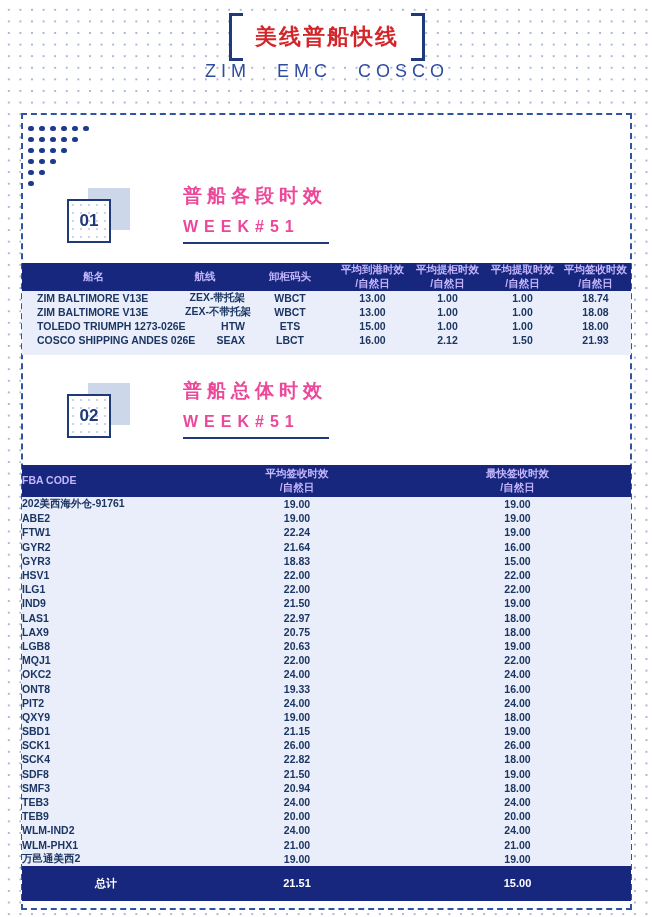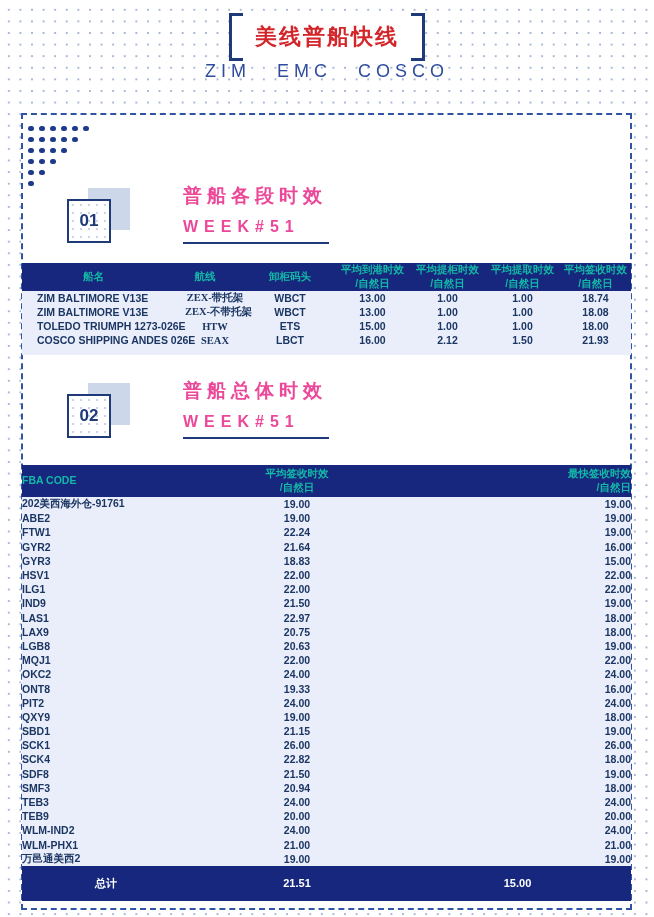--- a/index.html
+++ b/index.html
@@ -53,47 +53,47 @@
     background-image:radial-gradient(circle, rgba(100,130,190,0.35) 0.8px, transparent 1px);
     background-size:8px 8px;
   }
   .sec-titles{position:absolute;left:160px;top:-5px;color:#ec4899;}
   .sec-title{font-size:19px;font-weight:bold;letter-spacing:5px;white-space:nowrap;}
   .sec-week{font-size:16px;font-weight:bold;letter-spacing:6px;margin-top:9px;white-space:nowrap;}
   .sec-underline{width:146px;height:2px;background:#1e3a78;margin-top:6px;}
   
   .tbl{position:absolute;left:-1px;width:609px;}
   .thead{
-    background:#16277d;color:#14b8a6;display:flex;align-items:center;
+    background:#16277d;color:#c4b5fd;display:flex;align-items:center;
   }
   .hcell{
     text-align:center;font-weight:bold;font-size:10.5px;line-height:1.3;
   }
   .trow{display:flex;align-items:center;background:#e9eefa;}
   .dcell{
     font-weight:bold;font-size:10.5px;color:#1c3663;white-space:nowrap;
   }
   
   .t1 .c0{width:143px;}
   .t1 .c1{width:80px;}
   .t1 .c2{width:90px;}
   .t1 .c3{width:75px;}
   .t1 .c4{width:75px;}
   .t1 .c5{width:75px;}
   .t1 .c6{width:71px;}
   .t1 .thead{height:28px;}
   .t1 .trow{height:14px;}
   .t1 .trow .c0{text-align:left;padding-left:15px;box-sizing:border-box;}
-  .t1 .trow .c1{text-align:center;padding-left:20px;box-sizing:border-box;font-family:Liberation Serif, serif;}
+  .t1 .trow .c1{text-align:right;padding-left:20px;box-sizing:border-box;}
   .t1 .trow .c2,.t1 .trow .c3,.t1 .trow .c4,.t1 .trow .c5,.t1 .trow .c6{text-align:center;}
   .t1 .pad-strip{height:8px;background:#e9eefa;}
   
   .t2 .c0{width:168px;text-align:left;}
   .t2 .c1{width:214px;text-align:center;}
-  .t2 .c2{width:227px;text-align:right;}
+  .t2 .c2{width:227px;text-align:center;}
   .t2 .thead{height:32px;}
   .t2 .trow{height:14.2px;}
   .total-row{
     display:flex;align-items:center;height:35px;background:#16277d;color:#ffffff;
   }
   .total-row .tcell{font-weight:bold;font-size:11px;text-align:center;}
 </style>
 </head>
 <body>
 

